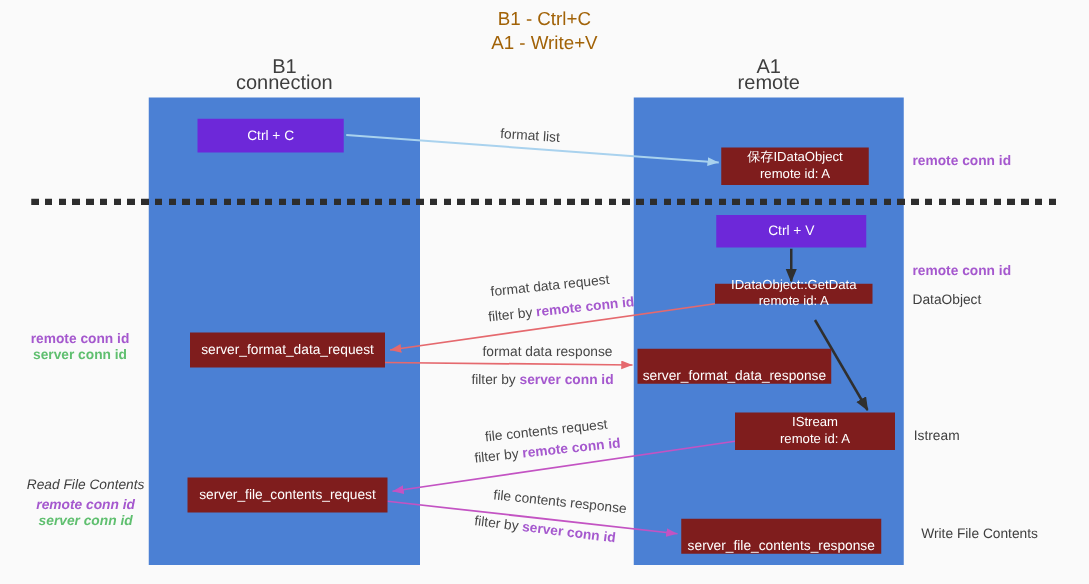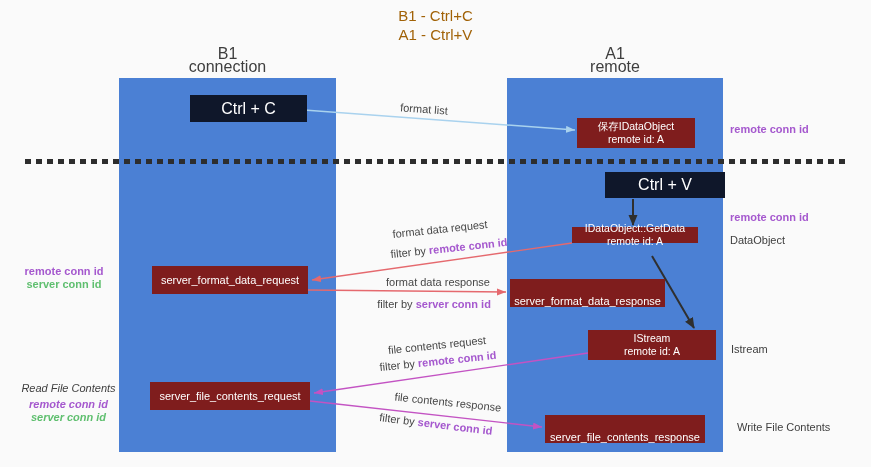--- a/index.html
+++ b/index.html
@@ -18,21 +18,21 @@
   .dashed{
     position:absolute;left:25px;top:159px;width:821px;height:5px;z-index:5;
     background:repeating-linear-gradient(90deg,#2d2d2d 0 6px,transparent 6px 11px);
   }
   .arrows{position:absolute;left:0;top:0;z-index:6;pointer-events:none;}
   .box{
     position:absolute;z-index:7;display:flex;flex-direction:column;
     align-items:center;justify-content:center;color:#fff;text-align:center;
     white-space:nowrap;
   }
-  .box.green{background:#0f172a;font-size:16px;margin-left:32px;}
+  .box.green{background:#6d28d9;font-size:11px;}
   .box.orange{background:#7f1d1d;font-size:11px;}
   .box .l2{font-size:10.5px;line-height:13px;}
   .flow-label{
     position:absolute;z-index:8;white-space:nowrap;font-size:11px;color:#474747;
     transform:translate(-50%,-50%);
   }
   .rot-n6{transform:translate(-50%,-50%) rotate(-6deg);}
   .rot-4{transform:translate(-50%,-50%) rotate(4deg);}
   .rot-6{transform:translate(-50%,-50%) rotate(6deg);}
   .rot-7{transform:translate(-50%,-50%) rotate(7deg);}
@@ -44,21 +44,21 @@
   .green-text{color:#5fbf6f;font-weight:bold;}
   .dark{color:#3e3e3e;}
 </style>
 </head>
 <body>
 
 <div class="canvas">
 
   <div class="title">
     <div>B1 - Ctrl+C</div>
-    <div>A1 - Ctrl+V</div>
+    <div>A1 - Write+V</div>
   </div>
 
   <div class="lane-header" style="left:119px;top:47px;width:217px;">
     <div>B1</div>
     <div>connection</div>
   </div>
   <div class="lane-header" style="left:507px;top:47px;width:216px;">
     <div>A1</div>
     <div>remote</div>
   </div>

